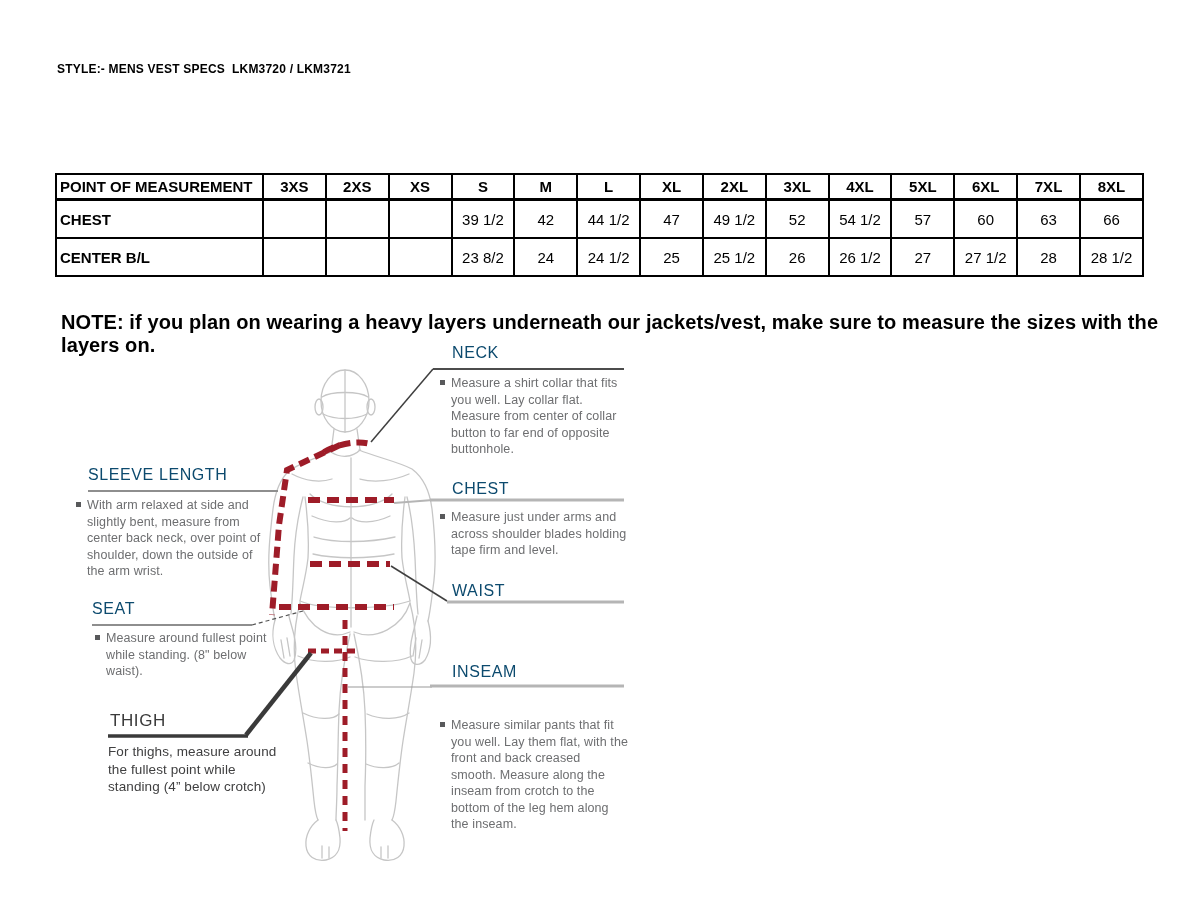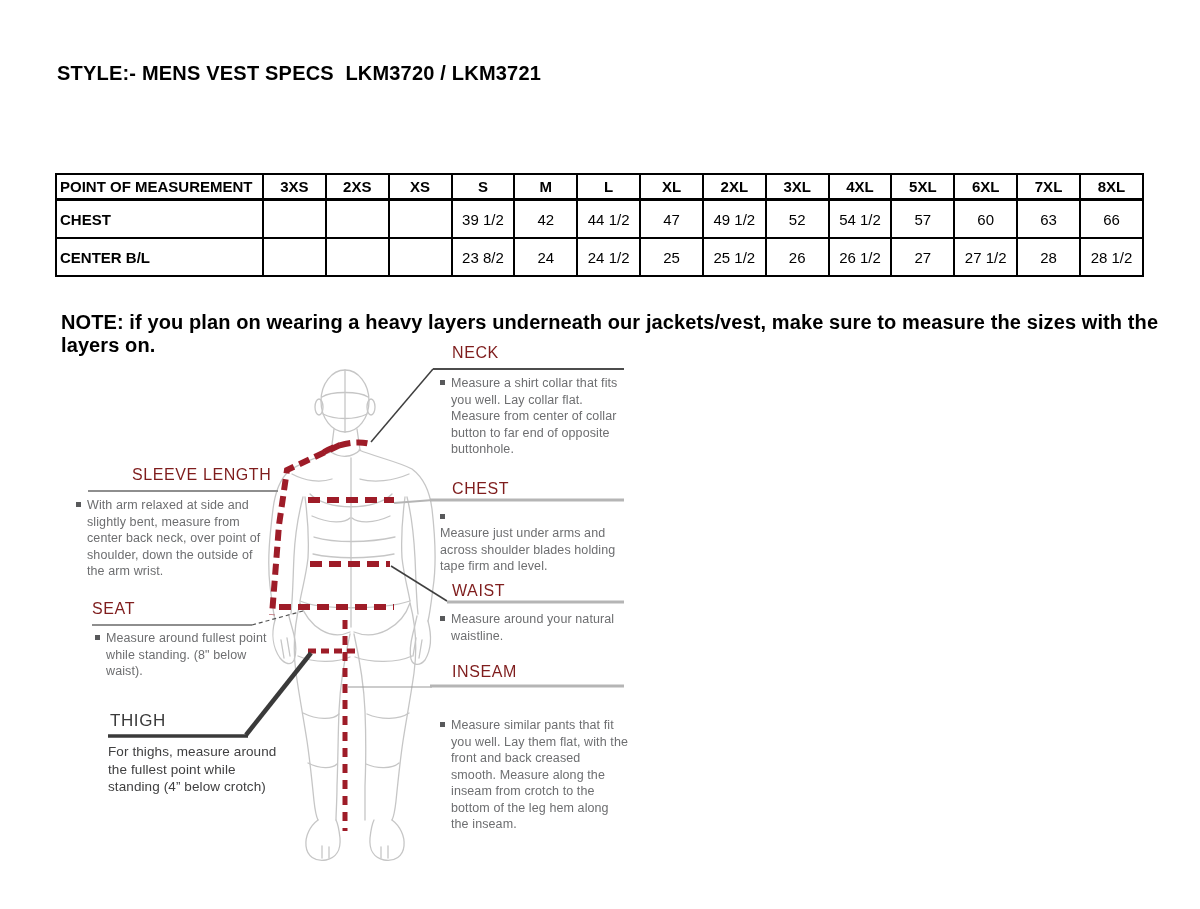--- a/index.html
+++ b/index.html
@@ -2,21 +2,21 @@
 <html><head>
 <meta charset="utf-8">
 <style>
   html,body{margin:0;padding:0;background:#fff;}
   .page{
     position:relative;width:1200px;height:909px;background:#ffffff;
     font-family:"Liberation Sans", sans-serif;color:#000;overflow:hidden;
   }
   .title{
     position:absolute;left:57px;top:62px;margin:0;
-    font-size:20px;font-weight:bold;letter-spacing:.2px;white-space:pre;
+    font-size:12px;font-weight:bold;letter-spacing:.2px;white-space:pre;
   }
   
   table.size{
     position:absolute;left:55px;top:173px;width:1089px;
     border-collapse:collapse;table-layout:fixed;
     font-size:15px;
   }
   table.size col.c0{width:207px;}
   table.size th,table.size td{
     border:2px solid #000;padding:0 3px;background:#fff;
@@ -27,21 +27,21 @@
   table.size tbody th{height:36px;font-weight:bold;text-align:left;}
   table.size tbody td{text-align:center;font-weight:normal;}
   
   .note{
     position:absolute;left:57px;top:307px;margin:4px;
     font-size:20px;font-weight:bold;letter-spacing:.1px;
   }
   
   svg.diagram{position:absolute;left:0;top:0;}
   .sec-label{
-    position:absolute;font-size:16px;letter-spacing:.6px;color:#7f1d1d;
+    position:absolute;font-size:16px;letter-spacing:.6px;color:#0c4a6e;
     font-weight:normal;white-space:nowrap;
   }
   .sec-label.dark{color:#3a3a3a;font-size:17px;}
   .desc{
     position:absolute;display:flex;gap:6px;
     font-size:12.5px;line-height:1.32;color:#6d6e70;letter-spacing:.1px;
   }
   .desc .bullet{
     flex:0 0 auto;width:5px;height:5px;background:#58595b;margin-top:5px;
   }
@@ -227,37 +227,33 @@
       <path d="M246,735 L311,653" stroke="#3a3a3a" stroke-width="4.5"></path>
     </g>
   </svg>
 
   <div class="sec-label" style="left:452px;top:344px;">NECK</div>
   <div class="desc" style="left:440px;top:375px;width:188px;">
     <span class="bullet"></span>
     <span>Measure a shirt collar that fits you well. Lay collar flat. Measure from center of collar button to far end of opposite buttonhole.</span>
   </div>
 
-  <div class="sec-label" style="left:88px;top:466px;margin-left:44px;">SLEEVE LENGTH</div>
+  <div class="sec-label" style="left:88px;top:466px;">SLEEVE LENGTH</div>
   <div class="desc" style="left:76px;top:497px;width:192px;">
     <span class="bullet"></span>
     <span>With arm relaxed at side and slightly bent, measure from center back neck, over point of shoulder, down the outside of the arm wrist.</span>
   </div>
 
   <div class="sec-label" style="left:452px;top:480px;">CHEST</div>
-  <div class="desc" style="left:440px;top:509px;width:188px;flex-direction:column;">
+  <div class="desc" style="left:440px;top:509px;width:188px;">
     <span class="bullet"></span>
     <span>Measure just under arms and across shoulder blades holding tape firm and level.</span>
   </div>
 
   <div class="sec-label" style="left:452px;top:582px;">WAIST</div>
-  <div class="desc" style="left:440px;top:611px;width:188px;">
-    <span class="bullet"></span>
-    <span>Measure around your natural waistline.</span>
-  </div>
 
   <div class="sec-label" style="left:92px;top:600px;">SEAT</div>
   <div class="desc" style="left:95px;top:630px;width:182px;">
     <span class="bullet"></span>
     <span>Measure around fullest point while standing. (8" below waist).</span>
   </div>
 
   <div class="sec-label" style="left:452px;top:663px;">INSEAM</div>
   <div class="desc" style="left:440px;top:717px;width:188px;">
     <span class="bullet"></span>

